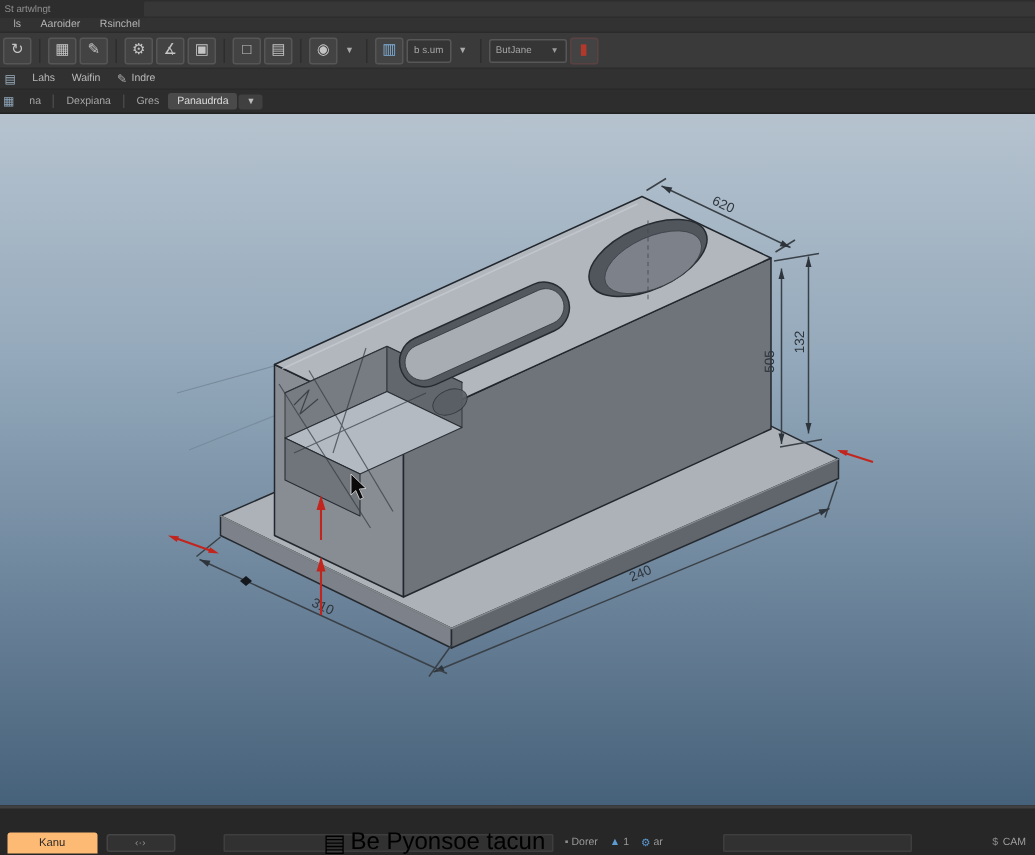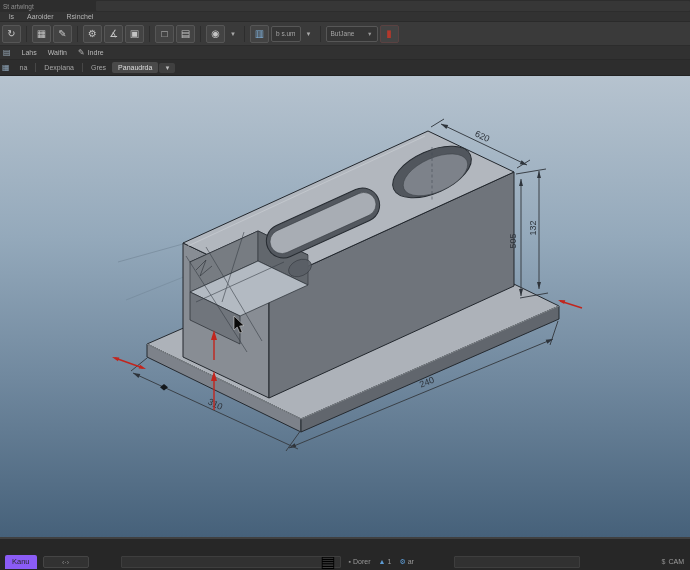--- a/index.html
+++ b/index.html
@@ -40,22 +40,22 @@
   .tabrow2 .tab-sep{width:1px;height:9px;background:#474747;margin:0 2px;}
   .tabrow2 .sel-caret{font-size:6px;color:#bdbdbd;padding:2px 5px;background:#404040;margin-left:1px;border-radius:2px;}
   
   .viewport{position:absolute;top:76px;left:0;width:690px;height:461px;
     background:linear-gradient(180deg,#b6c3cf 0%,#94a9bb 35%,#71899f 65%,#46617a 100%);}
   .viewport svg{display:block;}
   
   .bottompanel{position:absolute;top:537px;left:0;right:0;height:33px;background:#272727;
     border-top:2px solid #404040;box-sizing:border-box;}
   .statusrow{position:absolute;left:0;right:0;bottom:1px;height:15px;display:flex;align-items:center;}
-  .kanu-btn{height:14px;background:#8b5cf6;color:#2a2a2a;font-size:7.5px;line-height:14px;
-    padding:0 7px;border-radius:2px 2px 0 0;margin-left:5px;flex:none;}
+  .kanu-btn{height:14px;background:#fdba74;color:#2a2a2a;font-size:7.5px;line-height:14px;
+    padding:0 21px;border-radius:2px 2px 0 0;margin-left:5px;flex:none;}
   .dark-btn{width:46px;height:12px;background:#323232;border:1px solid #454545;border-radius:2px;
     color:#8a8a8a;font-size:7px;line-height:11px;text-align:center;margin-left:6px;box-sizing:border-box;flex:none;}
   .status-field{height:12px;background:#313131;border:1px solid #3e3e3e;border-radius:1px;box-sizing:border-box;
     display:flex;align-items:center;justify-content:flex-end;padding:0 4px;gap:3px;flex:none;}
   .f1{width:220px;margin-left:32px;}
   .f2{width:126px;margin-left:40px;}
   .status-item{display:flex;align-items:center;gap:2px;margin-left:8px;flex:none;}
   .status-item .si{font-size:7px;color:#5d9bd3;}
   .status-item .sl{font-size:7px;color:#9a9a9a;white-space:nowrap;}
   .status-right{margin-left:auto;margin-right:6px;display:flex;align-items:center;gap:3px;}
@@ -238,20 +238,21 @@
   <path d="M234,316 l0,14 l3.2,-3 l2.6,6 l2.4,-1.1 l-2.6,-5.9 l4.4,-0.4 z" fill="#0a0a0a" stroke="#e8e8e8" stroke-width="0.5"></path>
 </svg>
 </div>
 
 <div class="bottompanel">
   <div class="statusrow">
     <div class="kanu-btn">Kanu</div>
     <div class="dark-btn">‹·›</div>
     <div class="status-field f1">
       <span class="si">▤</span>
+      <span class="sl">Be Pyonsoe tacun</span>
     </div>
     <div class="status-item">
       <span class="si" style="color:#8a8a8a">▪</span>
       <span class="sl">Dorer</span>
     </div>
     <div class="status-item">
       <span class="si">▲</span>
       <span class="sl">1</span>
     </div>
     <div class="status-item">

